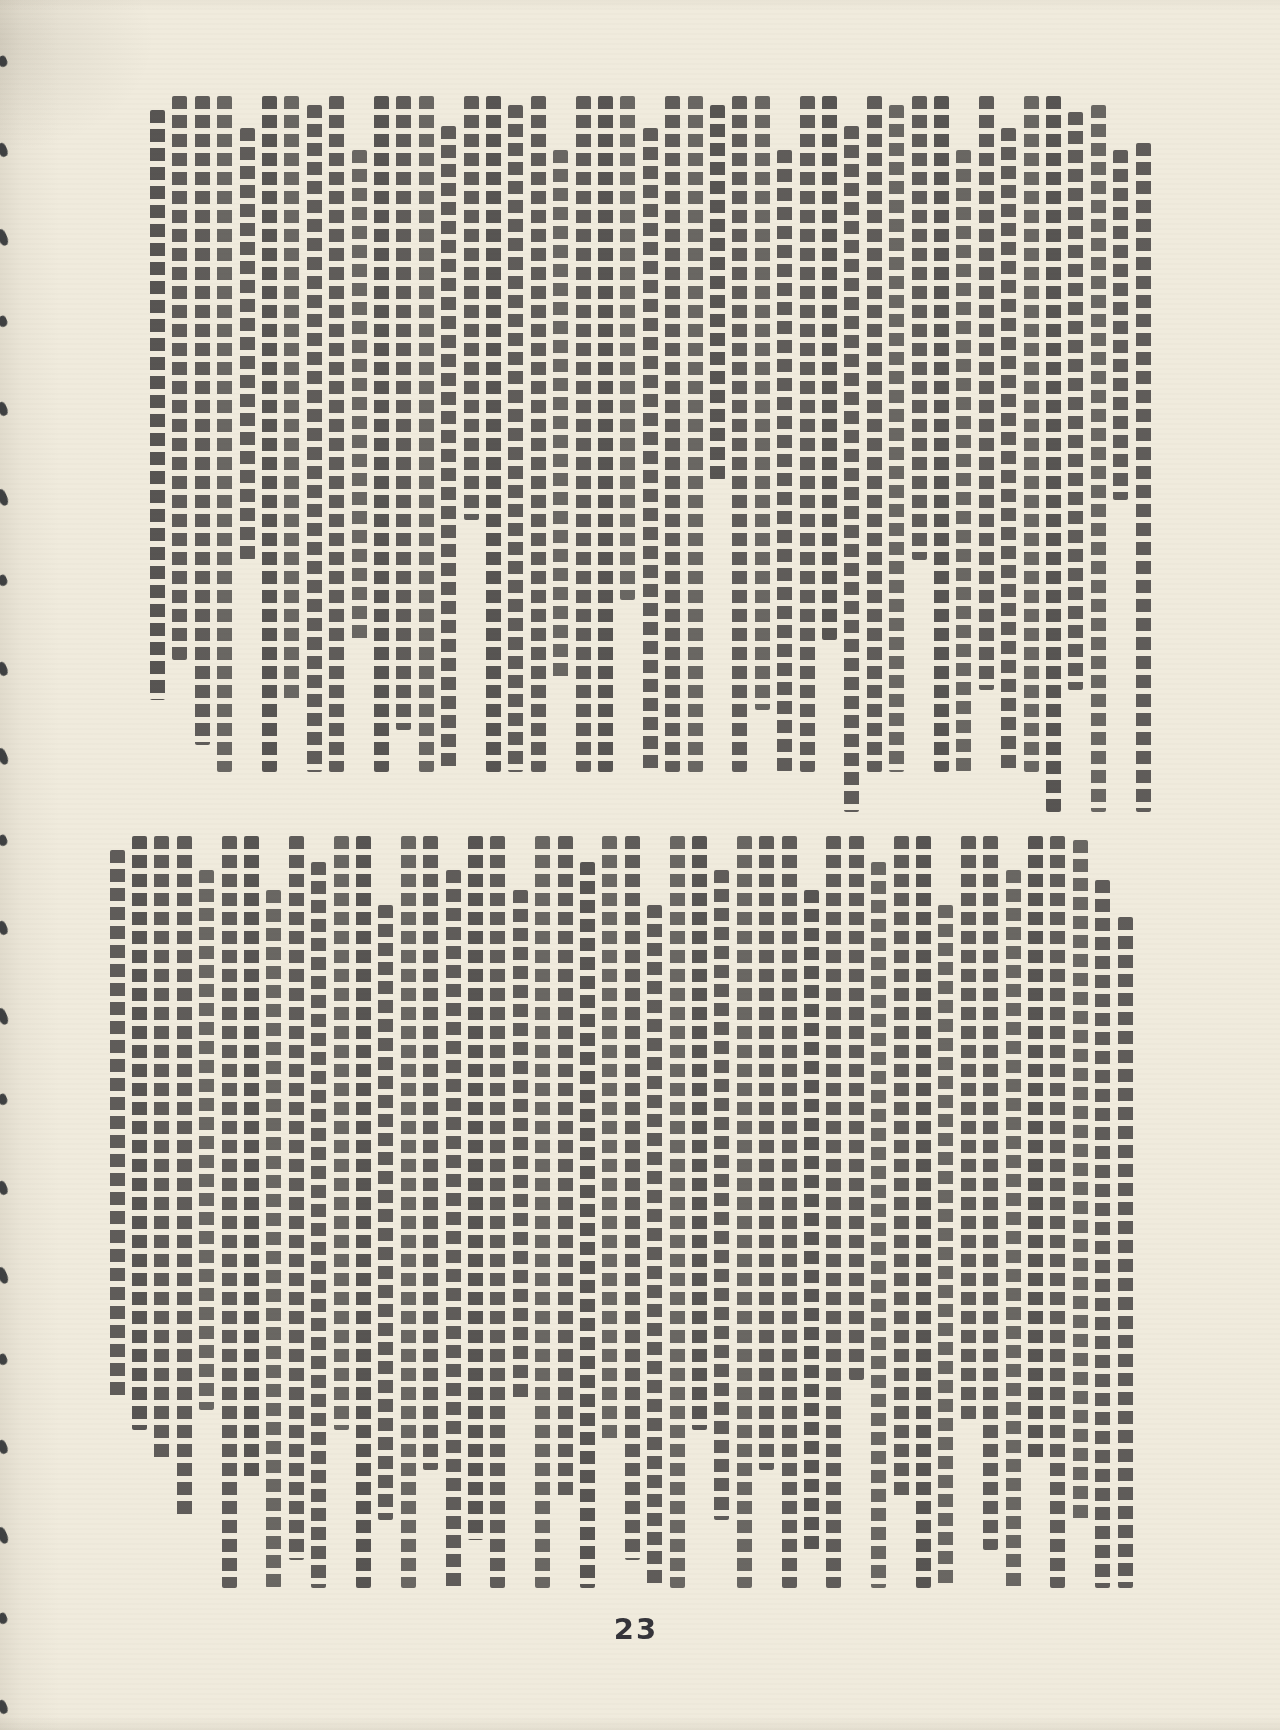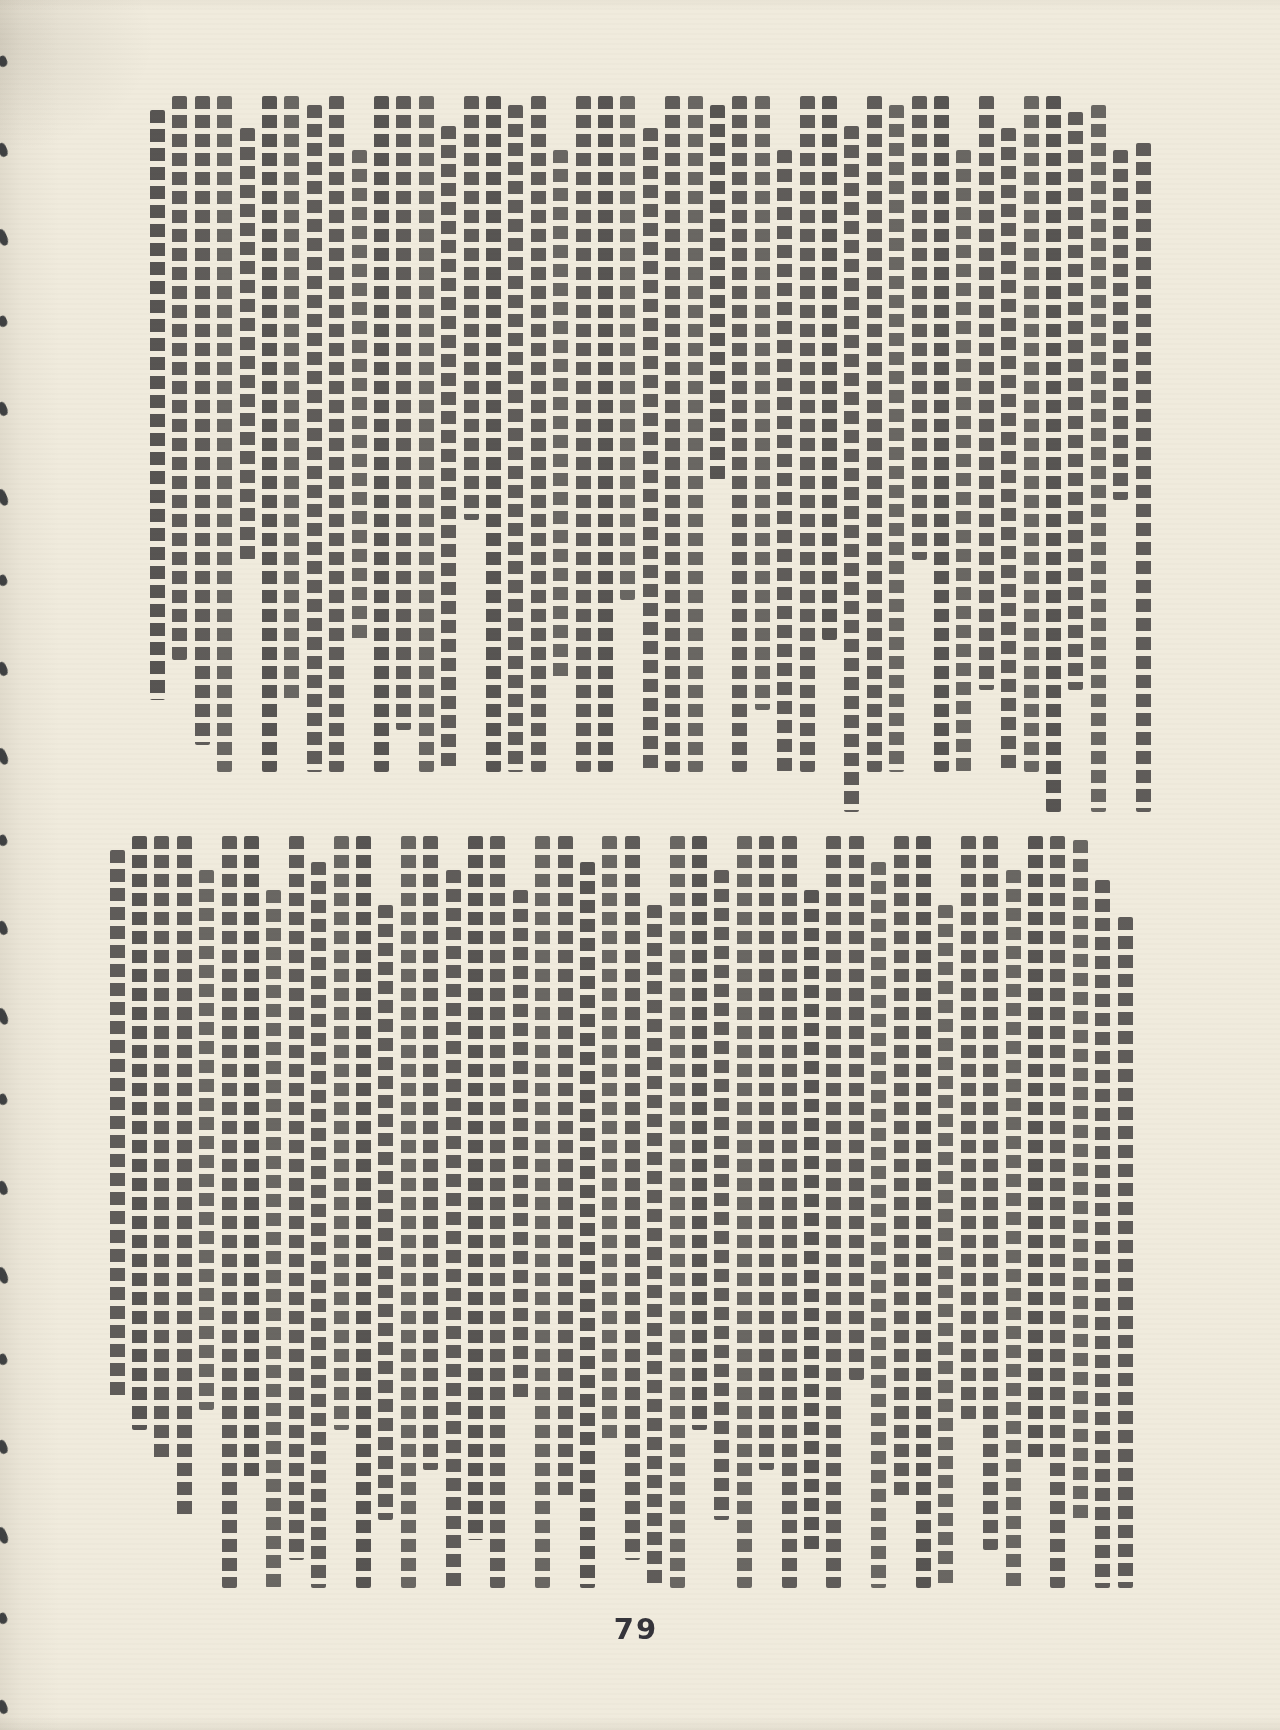--- a/index.html
+++ b/index.html
@@ -152,21 +152,21 @@
       <div class="col" style="left: 288.8px; top: 836px; height: 724px;"></div>
       <div class="col" style="left: 266.4px; top: 890px; height: 698px;"></div>
       <div class="col" style="left: 244px; top: 836px; height: 644px;"></div>
       <div class="col" style="left: 221.6px; top: 836px; height: 752px;"></div>
       <div class="col" style="left: 199.2px; top: 870px; height: 540px;"></div>
       <div class="col" style="left: 176.8px; top: 836px; height: 684px;"></div>
       <div class="col" style="left: 154.4px; top: 836px; height: 624px;"></div>
       <div class="col" style="left: 132px; top: 836px; height: 594px;"></div>
       <div class="col" style="left: 109.6px; top: 850px; height: 550px;"></div>
     </div>
-  <div class="page-number">79</div>
+  <div class="page-number">23</div>
 <div class="stitch" style="top: 56px; height: 11px;"></div>
     <div class="stitch" style="top: 143px; height: 14px;"></div>
     <div class="stitch" style="top: 229px; height: 17px;"></div>
     <div class="stitch" style="top: 316px; height: 11px;"></div>
     <div class="stitch" style="top: 402px; height: 14px;"></div>
     <div class="stitch" style="top: 489px; height: 17px;"></div>
     <div class="stitch" style="top: 575px; height: 11px;"></div>
     <div class="stitch" style="top: 662px; height: 14px;"></div>
     <div class="stitch" style="top: 748px; height: 17px;"></div>
     <div class="stitch" style="top: 835px; height: 11px;"></div>

